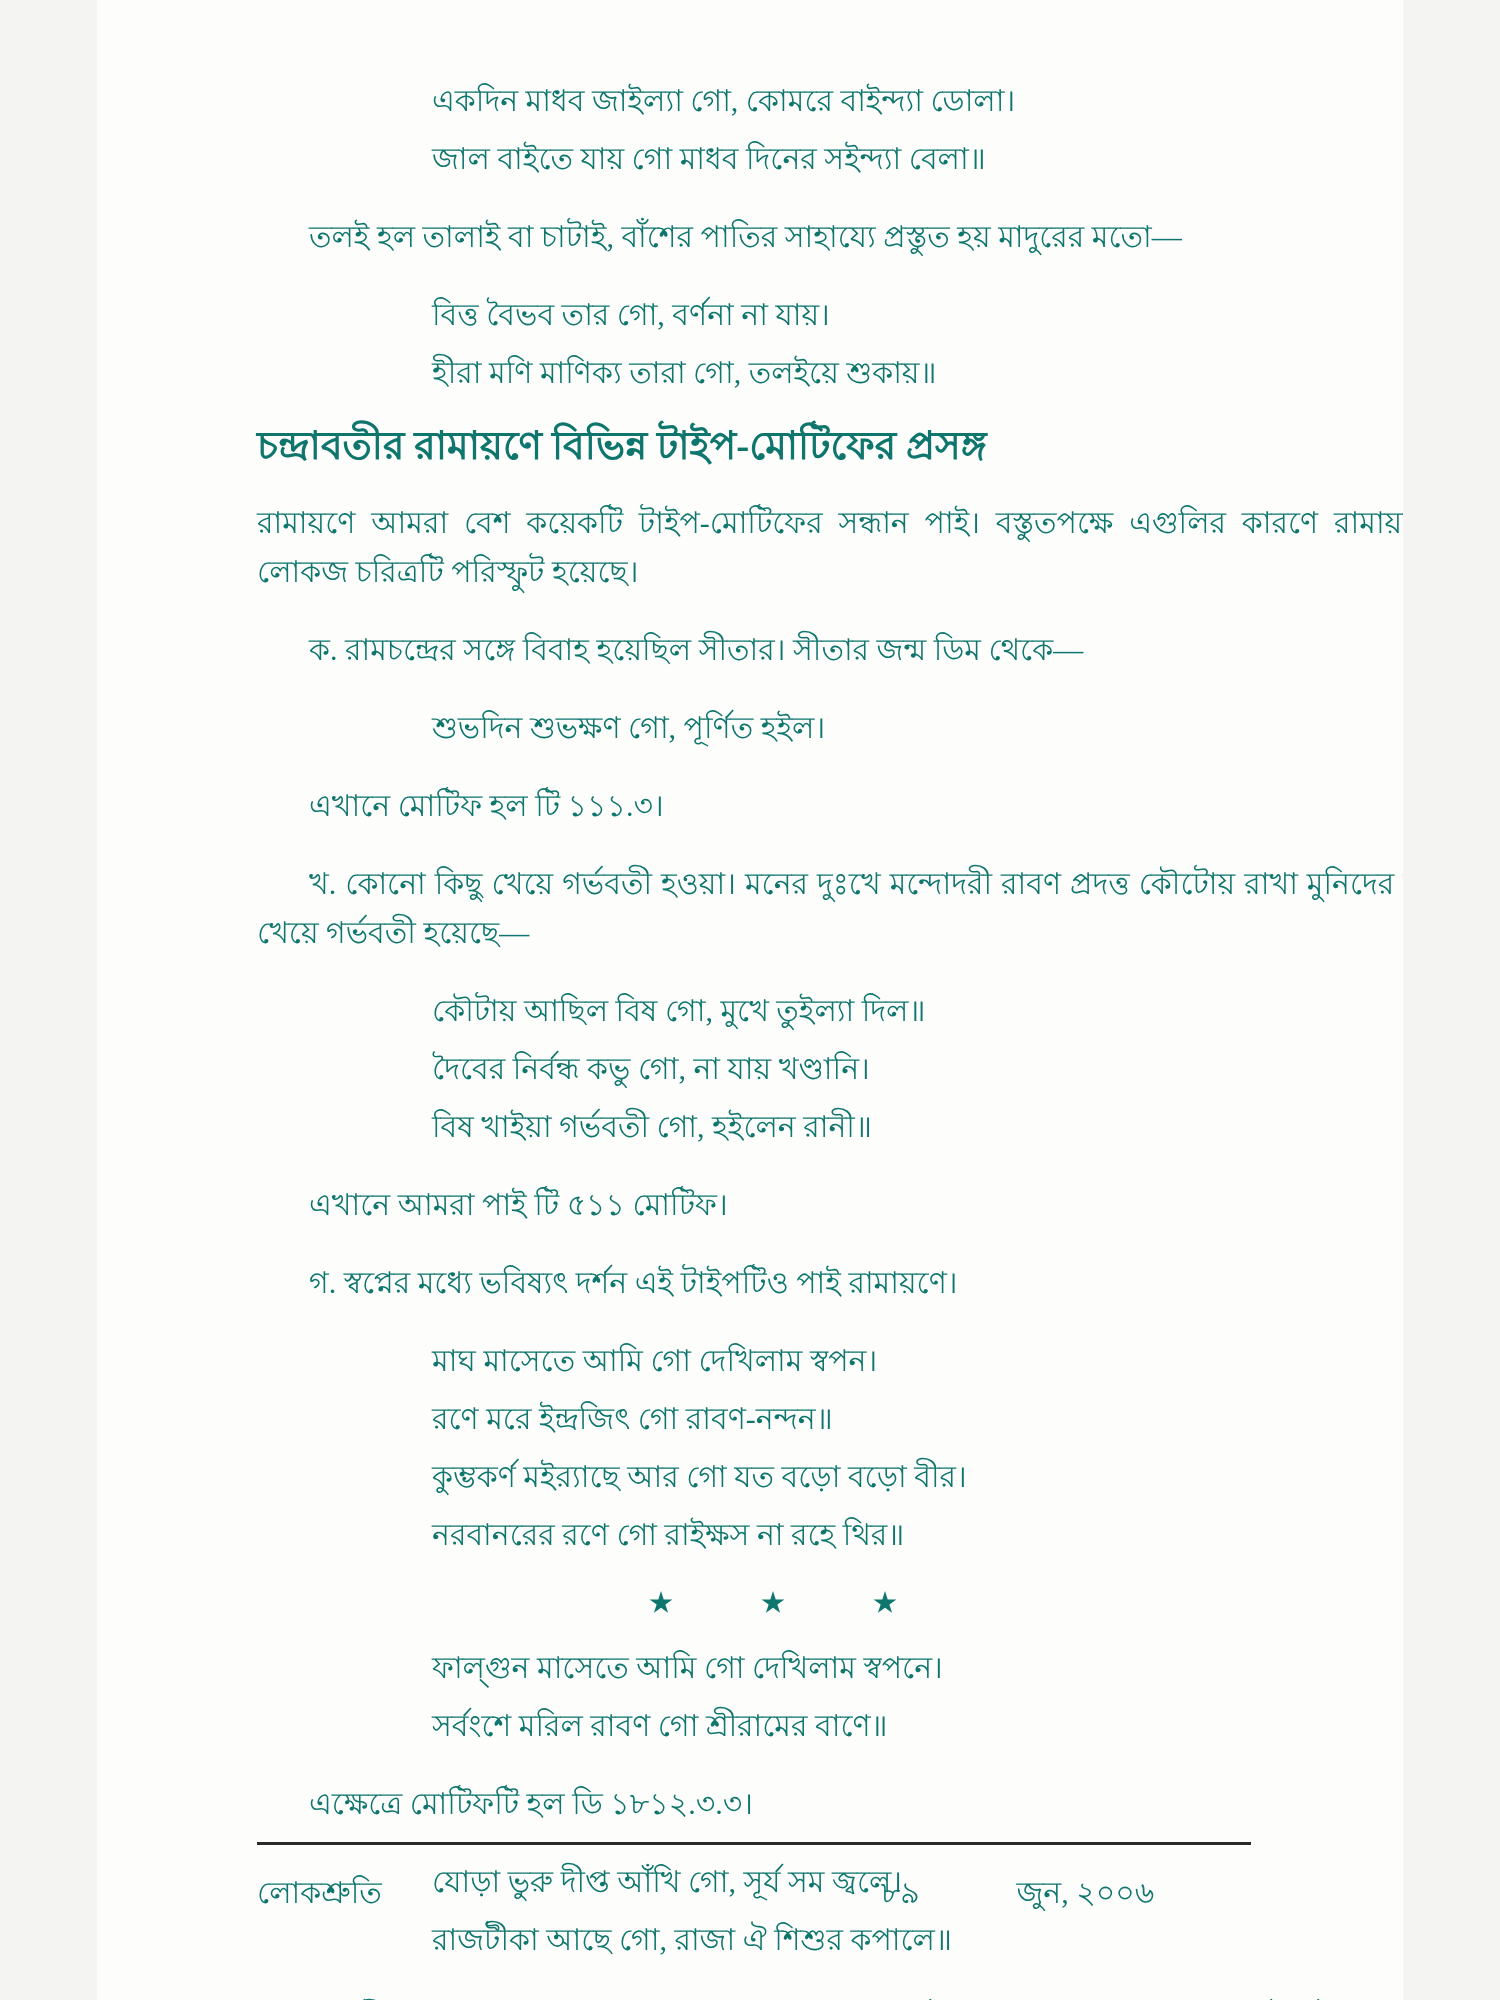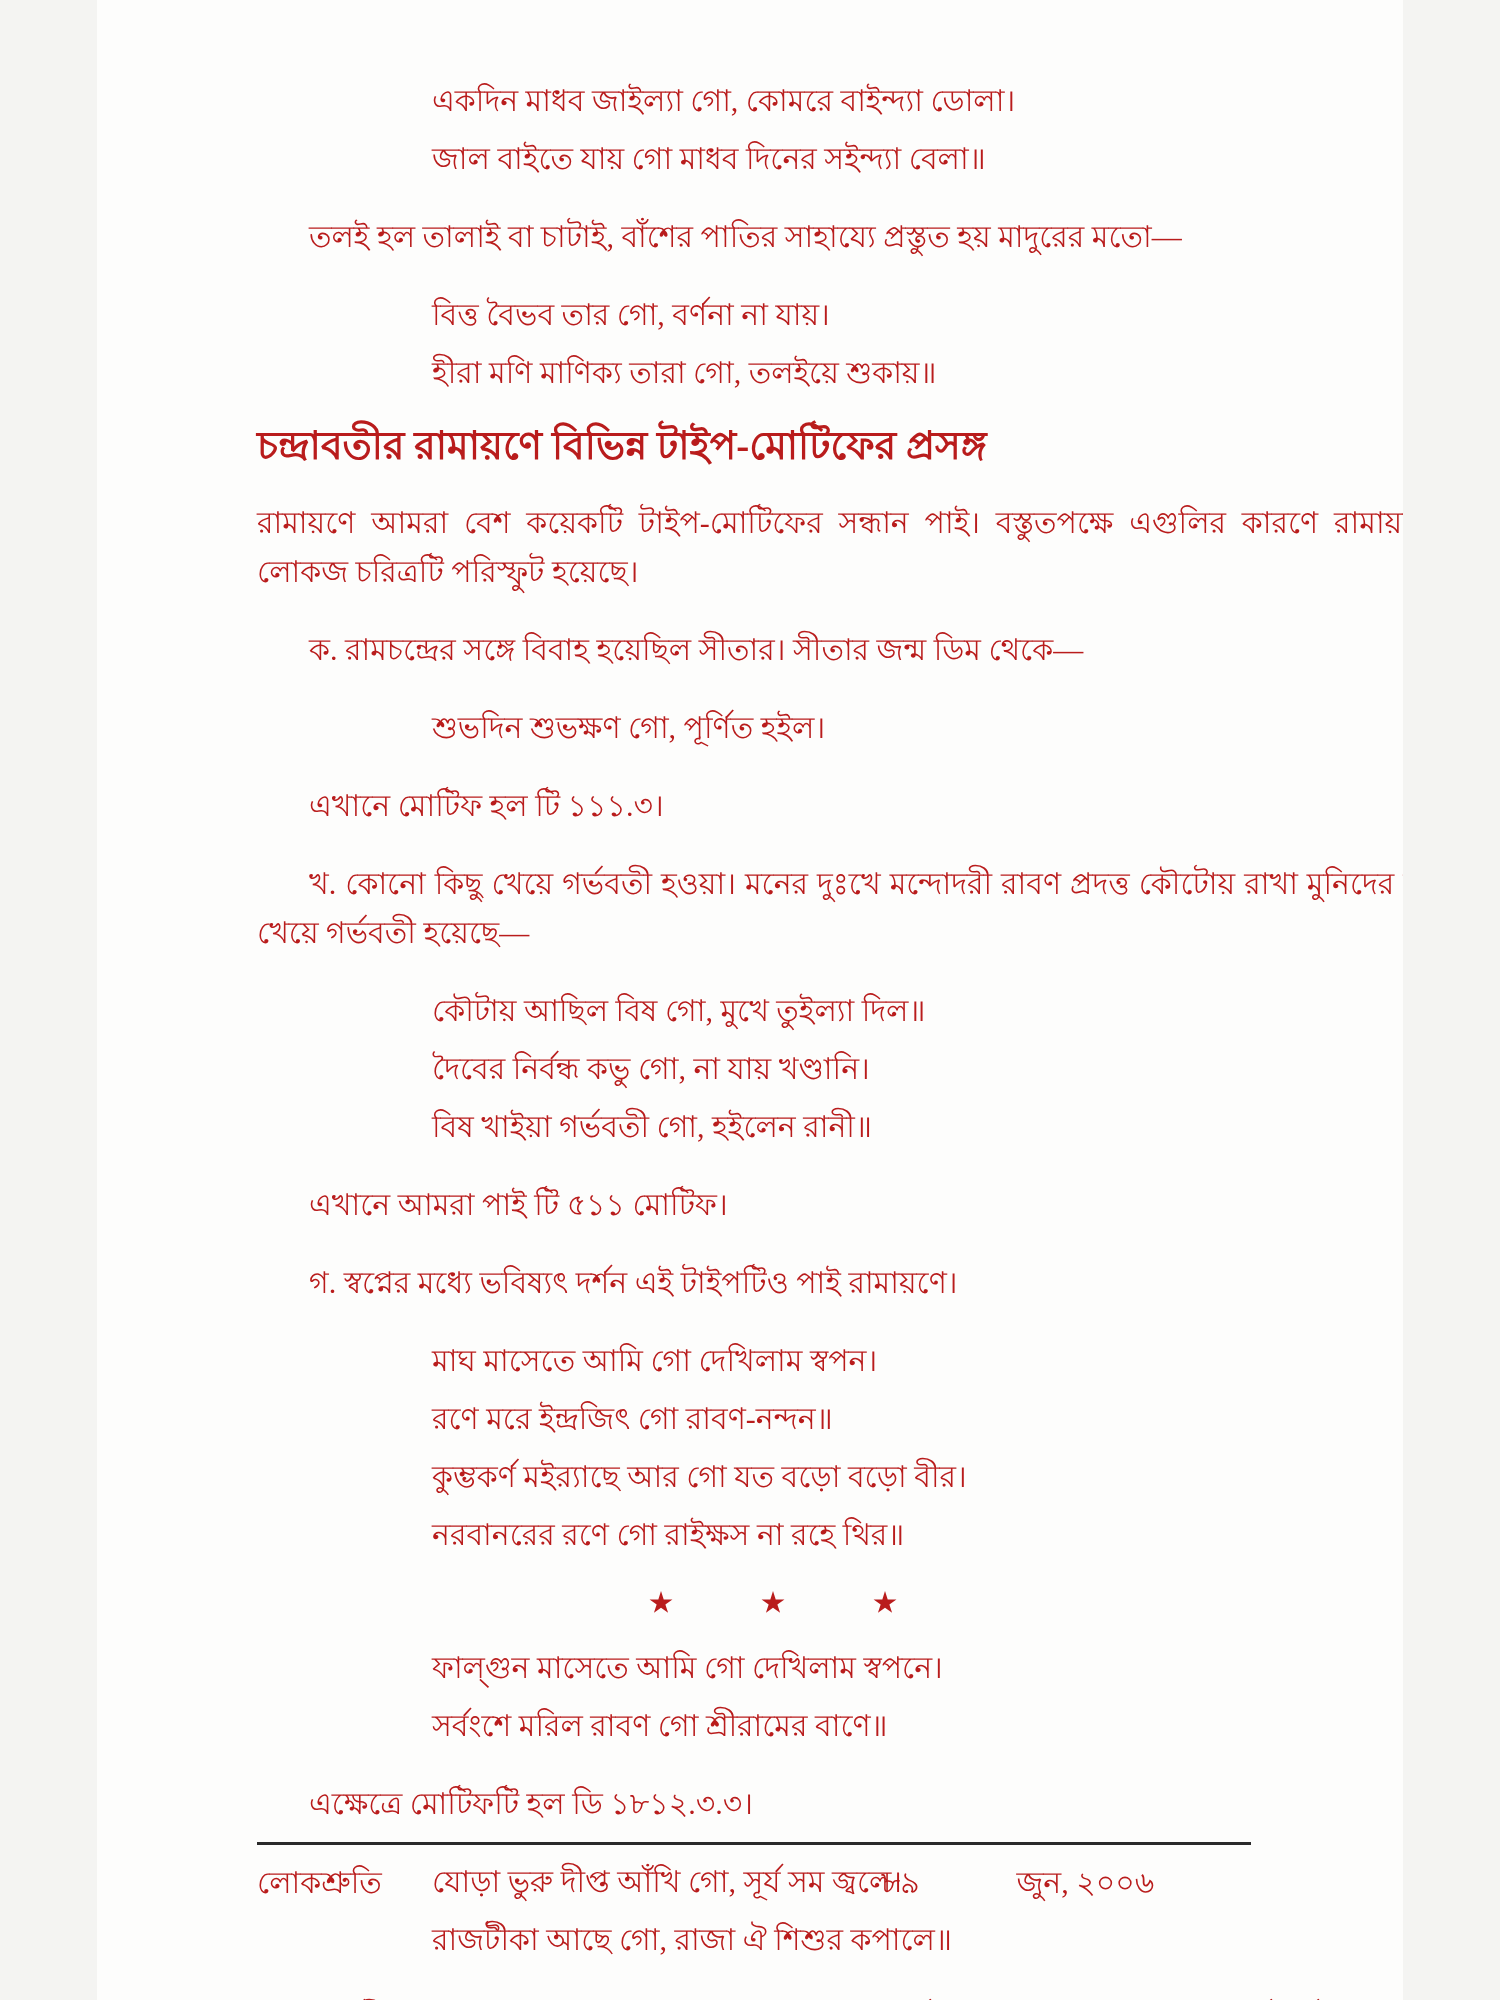--- a/index.html
+++ b/index.html
@@ -6,21 +6,21 @@
     margin: 0;
     padding: 0;
     background: #f4f4f2;
   }
   .page {
     position: relative;
     width: 1306px;
     height: 2000px;
     margin: 0 auto;
     background: #fdfdfc;
-    color: #b91c1c;
+    color: #0f766e;
     font-family: "Liberation Serif", "DejaVu Serif", serif;
     overflow: hidden;
   }
   .content {
     position: absolute;
     left: 160px;
     top: 62px;
     width: 1192px;
     font-size: 30px;
     line-height: 49px;
@@ -51,21 +51,21 @@
     margin: 24px 0 20px 392px;
     font-size: 30px;
     line-height: 40px;
   }
   .page-footer {
     position: absolute;
     left: 160px;
     right: 152px;
     top: 1842px;
     border-top: 3px solid #2a2a2a;
-    padding-top: 14px;
+    padding-top: 24px;
     display: flex;
     align-items: baseline;
     font-size: 30px;
   }
   .page-footer .fleft  { flex: 1; text-align: left; }
   .page-footer .fmid   { flex: 1; text-align: right; }
   .page-footer .fright { flex: 1; text-align: center; }
 </style>
 </head>
 <body>

